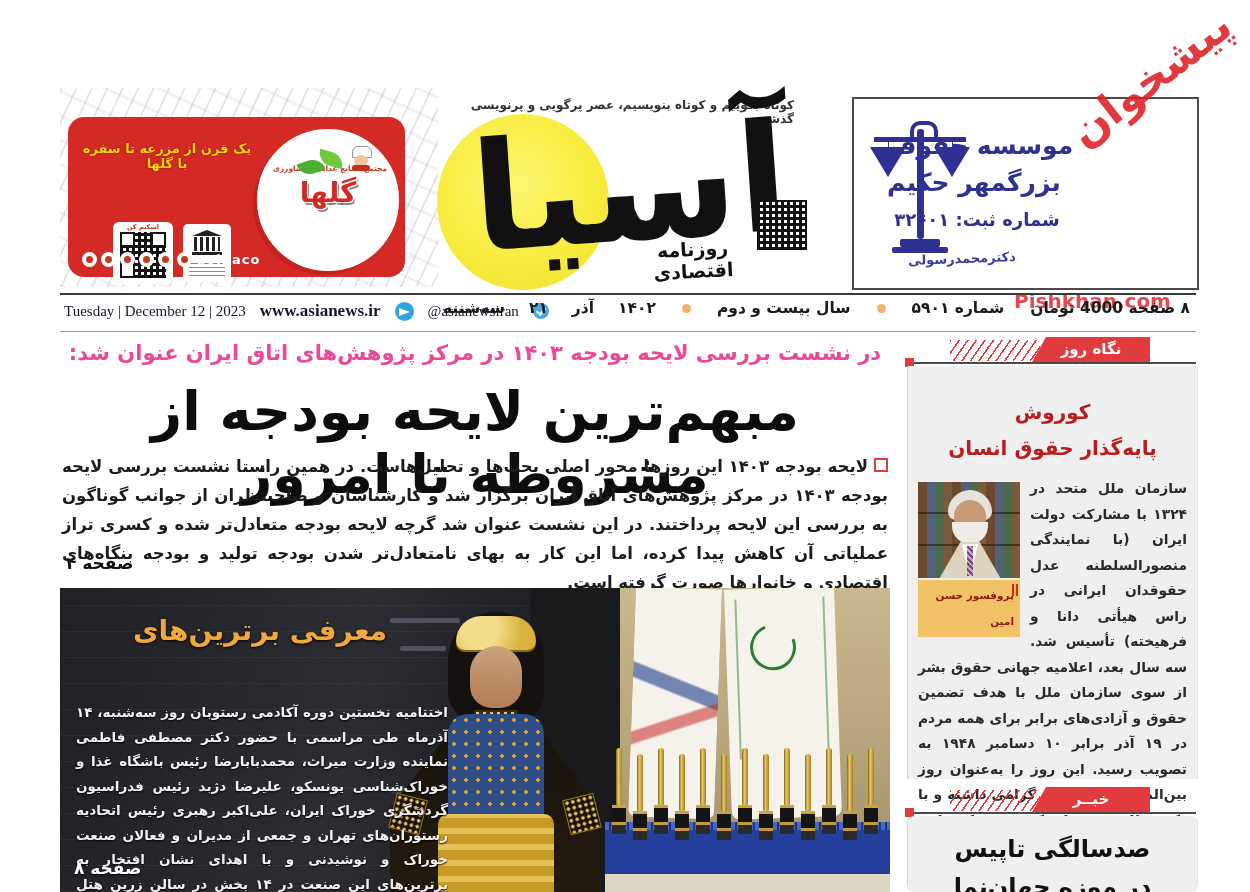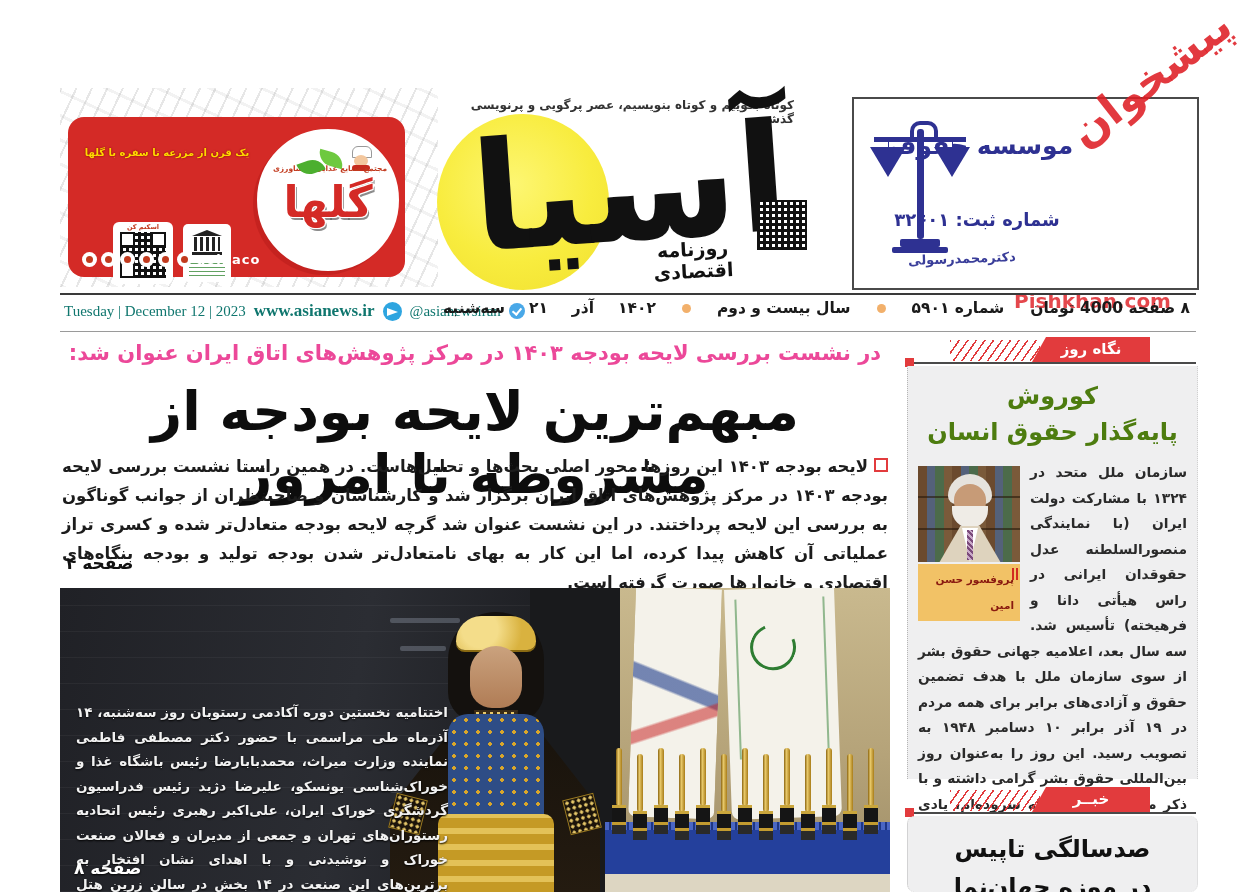--- a/index.html
+++ b/index.html
@@ -7,26 +7,26 @@
        font-family:"DejaVu Sans",sans-serif;-webkit-font-smoothing:antialiased;}
   .abs{position:absolute;}
   .rtl{direction:rtl;unicode-bidi:isolate;}
 
   
   .golha{left:60px;top:88px;width:378px;height:199px;background:#fff;}
   .spices{position:absolute;inset:0;background:
     repeating-linear-gradient(115deg,rgba(120,120,120,.18) 0 2px,transparent 2px 14px),
     repeating-linear-gradient(25deg,rgba(150,150,150,.12) 0 3px,transparent 3px 22px);}
   .golha-red{position:absolute;left:8px;top:29px;width:337px;height:160px;background:#d42a26;border-radius:16px;}
-  .golha-tagline{position:absolute;right:148px;top:30px;width:180px;text-align:center;color:#ffd900;
-    font-weight:bold;font-size:10px;text-shadow:0 0 2px #7a0000;}
+  .golha-tagline{position:absolute;right:148px;top:24px;width:180px;text-align:center;color:#ffd900;
+    font-weight:bold;font-size:13px;text-shadow:0 0 2px #7a0000;}
   .golha-circle{position:absolute;right:6px;top:12px;width:136px;height:136px;background:#fff;border-radius:50%;
     border:3px solid #fff;box-shadow:-4px 4px 0 rgba(170,20,20,.35);}
   .golha-arc{position:absolute;top:32px;left:10px;right:6px;text-align:center;color:#c23a1e;font-size:7.5px;font-weight:bold;}
-  .golha-brand{position:absolute;top:44px;left:0;right:0;text-align:center;color:#d42a26;font-weight:900;font-size:44px;
+  .golha-brand{position:absolute;top:44px;left:0;right:0;text-align:center;color:#d42a26;font-weight:900;font-size:28px;
     text-shadow:-1px -1px 0 #fff,1px -1px 0 #fff,-1px 1px 0 #fff,1px 1px 0 #fff,2px 3px 0 rgba(0,0,0,.45);}
   .leaf{position:absolute;width:26px;height:14px;background:#4caf2f;border-radius:0 14px 0 14px;}
   .leaf.l1{top:28px;left:38px;transform:rotate(-20deg);}
   .leaf.l2{top:20px;left:58px;transform:rotate(15deg);background:#6ec93f;}
   .chef{position:absolute;top:14px;right:22px;width:26px;height:26px;}
   .chef .hat{position:absolute;top:0;left:4px;width:18px;height:10px;background:#fff;border:1px solid #999;border-radius:6px 6px 0 0;}
   .chef .face{position:absolute;top:9px;left:6px;width:14px;height:12px;background:#f3c79e;border-radius:50%;}
   .chef .scarf{position:absolute;top:19px;left:4px;width:18px;height:6px;background:#c62c1e;border-radius:3px;}
   .qr-box{position:absolute;left:45px;top:105px;width:60px;height:62px;background:#fff;border-radius:6px;}
   .qr-label{position:absolute;top:1px;left:0;right:0;text-align:center;font-size:6.5px;color:#c23a1e;font-weight:bold;}
@@ -77,22 +77,22 @@
   .scales .str{position:absolute;width:1px;top:18px;height:12px;background:#2e3192;}
   .scales .base{position:absolute;left:28px;top:118px;width:40px;height:8px;background:#2e3192;border-radius:2px;}
   .scales .base2{position:absolute;left:20px;top:126px;width:56px;height:6px;background:#2e3192;border-radius:2px;}
   .wm-fa{position:absolute;left:205px;top:18px;color:rgba(222,30,36,.88);font-size:44px;font-weight:900;
     transform:rotate(-38deg);transform-origin:left top;}
   .wm-en{position:absolute;left:160px;top:190px;color:rgba(222,30,36,.82);font-size:20px;font-weight:bold;}
 
   
   .rule-top{left:60px;top:293px;width:1136px;height:2px;background:#3a3a3a;}
   .rule-bot{left:60px;top:331px;width:1136px;height:1px;background:#9a9a9a;}
-  .dl-left{left:64px;top:301px;display:flex;align-items:center;gap:8px;font-family:"Liberation Serif",serif;
-    font-size:15px;color:#0f766e;}
+  .dl-left{left:64px;top:301px;display:flex;align-items:center;gap:14px;font-family:"Liberation Serif",serif;
+    font-size:15px;color:#0f172a;}
   .dl-site{font-weight:bold;font-size:17px;}
   .tg{width:19px;height:19px;border-radius:50%;background:#2ea5e0;position:relative;}
   .tg::after{content:'';position:absolute;left:4px;top:6px;width:0;height:0;border-left:11px solid #fff;
     border-top:4px solid transparent;border-bottom:4px solid transparent;}
   .verified{width:16px;height:16px;border-radius:50%;background:#49a8e8;position:relative;}
   .verified::after{content:'';position:absolute;left:5px;top:3px;width:4px;height:7px;border:solid #fff;
     border-width:0 2px 2px 0;transform:rotate(40deg);}
   .dl-right{right:60px;top:299px;display:flex;flex-direction:row-reverse;align-items:center;gap:26px;
     font-size:15.5px;font-weight:bold;color:#1a1a1a;}
   .dl-right .grp{display:flex;flex-direction:row-reverse;gap:24px;}
@@ -164,21 +164,21 @@
   
   .sb-banner{position:absolute;width:291px;height:27px;left:859px;}
   .sb-banner .hatch{position:absolute;right:110px;top:3px;width:90px;height:21px;background:
      repeating-linear-gradient(125deg,#e23b3d 0 1.5px,transparent 1.5px 7px);}
   .sb-banner .red{position:absolute;right:0;top:0;width:118px;height:25px;background:#e23b3d;
      clip-path:polygon(14px 0,100% 0,100% 100%,0 100%);color:#fff;font-weight:bold;font-size:15px;
      text-align:center;line-height:25px;}
   .sb-rule{position:absolute;left:905px;width:291px;height:2px;background:#4a4a4a;}
   .sb-sq{position:absolute;left:905px;width:9px;height:9px;background:#e23b3d;}
   .sb-box{position:absolute;left:907px;width:289px;background:#efeff0;border-left:1px dotted #b5b5b5;border-right:1px dotted #d0d0d0;}
-  .sb-title{text-align:center;font-weight:900;color:#4d7c0f;font-size:24px;line-height:36px;padding-top:12px;}
+  .sb-title{text-align:center;font-weight:900;color:#b91c1c;font-size:20px;line-height:36px;padding-top:28px;}
   .sb-body{padding:10px 10px 0;text-align:justify;font-size:13.8px;font-weight:bold;color:#2a2a2a;line-height:25.5px;}
   .prof{float:left;width:102px;margin:6px 10px 4px 0;}
   .prof .img{position:relative;width:102px;height:96px;overflow:hidden;background:
      repeating-linear-gradient(90deg,#6b4a2e 0 9px,#54617a 9px 17px,#4c6b4a 17px 26px,#7a5a3a 26px 34px);}
   .prof .img::before{content:'';position:absolute;left:0;right:0;top:30px;height:2px;background:rgba(40,25,10,.6);
      box-shadow:0 32px 0 rgba(40,25,10,.6);}
   .p-hair{position:absolute;left:30px;top:8px;width:44px;height:30px;background:#e6e3dd;border-radius:22px 22px 8px 8px;}
   .p-face{position:absolute;left:36px;top:18px;width:32px;height:34px;background:#c79b77;border-radius:16px;}
   .p-beard{position:absolute;left:34px;top:40px;width:36px;height:22px;background:#efece6;border-radius:0 0 18px 18px;}
   .p-suit{position:absolute;left:12px;top:60px;width:80px;height:36px;background:#ded3be;clip-path:polygon(12% 100%,38% 0,62% 0,88% 100%);}
@@ -238,20 +238,21 @@
 
 <div class="abs mast-tagline rtl">کوتاه بگوییم و کوتاه بنویسیم، عصر پرگویی و پرنویسی گذشت</div>
 <div class="abs sun"></div>
 <div class="abs asia-logo rtl">آسیا</div>
 <div class="abs mast-sub rtl">روزنامه اقتصادی</div>
 <div class="abs mast-qr"></div>
 
 <div class="abs legal">
   <div class="legal-title rtl">
     <span>موسسه حقوقی</span><br>
+    <span>بزرگمهر حکیم</span>
   </div>
   <div class="legal-reg rtl">شماره ثبت: ۳۲۶۰۱</div>
   <div class="legal-sig rtl">دکترمحمدرسولی</div>
   <div class="scales">
     <i class="hook"></i>
       <i class="pole"></i>
       <i class="beam"></i>
     <i class="str" style="left:16px;"></i>
       <i class="str" style="left:80px;"></i>
     <i class="pan left"></i>
@@ -326,21 +327,21 @@
     <span class="w-hood"></span>
     <span class="w-band"></span>
     <span class="w-face"></span>
     <span class="w-neck"></span>
     <span class="w-torso"></span>
     <span class="w-skirt"></span>
     <span class="w-cuff c1"></span>
     <span class="w-cuff c2"></span>
   </div>
   <div class="ph-head rtl">
-    <br>
+    <span>معرفی برترین‌های</span><br>
   </div>
   <div class="ph-body rtl">اختتامیه نخستین دوره آکادمی رستوبان روز سه‌شنبه، ۱۴ آذرماه طی مراسمی با حضور دکتر مصطفی فاطمی نماینده وزارت میراث، محمدبابارضا رئیس باشگاه غذا و خوراک‌شناسی یونسکو، علیرضا دژبد رئیس فدراسیون گردشگری خوراک ایران، علی‌اکبر رهبری رئیس اتحادیه رستوران‌های تهران و جمعی از مدیران و فعالان صنعت خوراک و نوشیدنی و با اهدای نشان افتخار به برترین‌های این صنعت در ۱۴ بخش در سالن زرین هتل پارسیان آزادی برگزار شد.</div>
   <div class="ph-page rtl">صفحه ۸</div>
 </div>
 
 <div class="sb-banner" style="top:337px;">
   <span class="hatch"></span>
   <span class="red rtl">نگاه روز</span>
 </div>
 <div class="sb-rule" style="top:362px;"></div>

